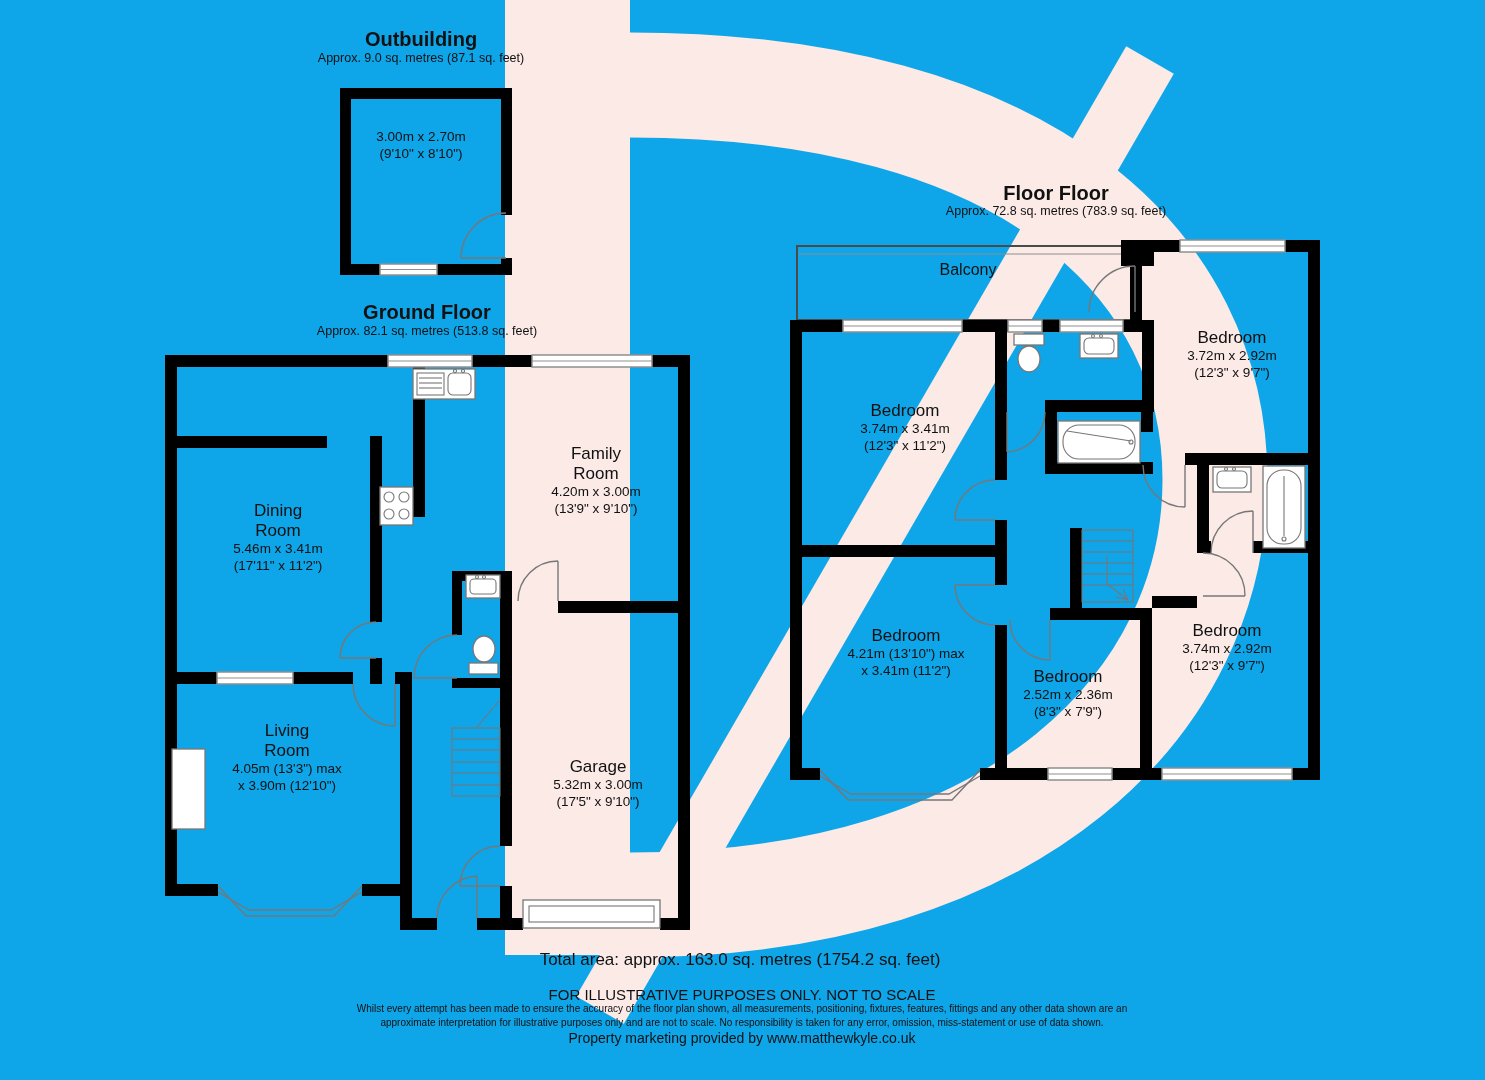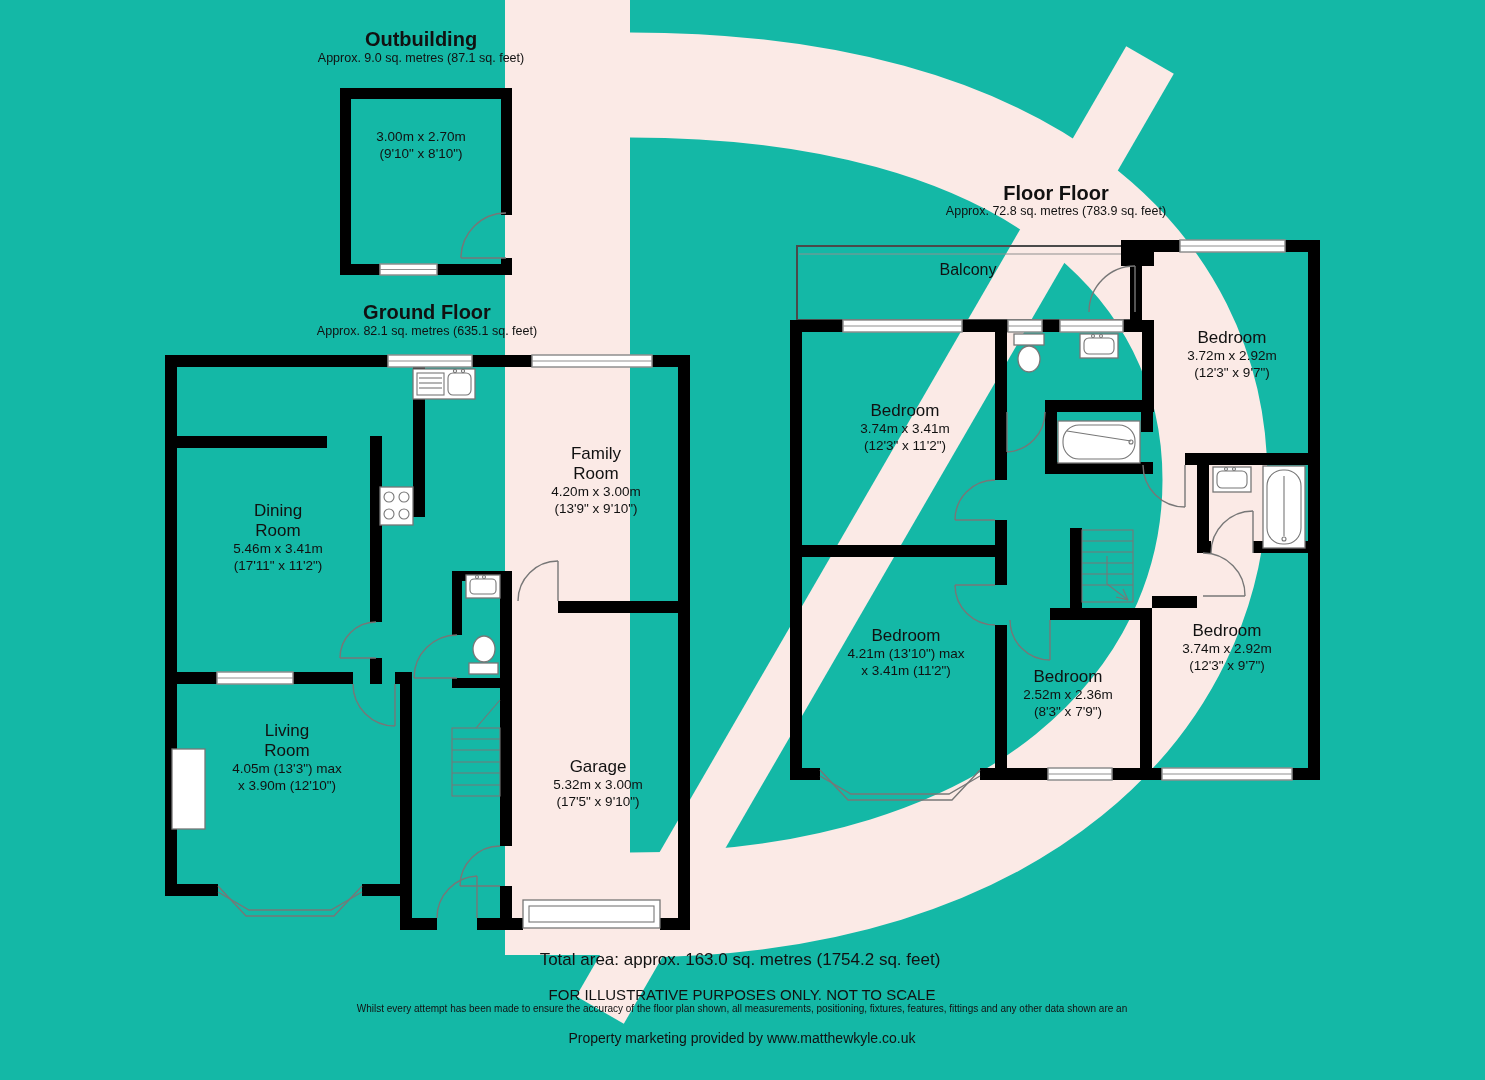--- a/index.html
+++ b/index.html
@@ -1,16 +1,16 @@
 <!DOCTYPE html>
 <html><head>
 <meta charset="utf-8">
 <style>
   html,body{margin:0;padding:0;background:#fff;}
-  .canvas{position:relative;width:1485px;height:1080px;background:#14b8a6;overflow:hidden;
+  .canvas{position:relative;width:1485px;height:1080px;background:#0ea5e9;overflow:hidden;
           font-family:"Liberation Sans", sans-serif;color:#111;}
   svg{position:absolute;left:0;top:0;}
   .wall{fill:#000;}
   .thinwall{fill:none;stroke:#4a4a4a;stroke-width:2;}
   .win{fill:#fff;stroke:#8f8f8f;stroke-width:1.5;}
   .winline{stroke:#8f8f8f;stroke-width:1;}
   .door{fill:none;stroke:#777;stroke-width:1.4;}
   .fix{fill:#fff;stroke:#777;stroke-width:1.3;}
   .fixline{fill:none;stroke:#777;stroke-width:1.1;}
   .label{position:absolute;transform:translate(-50%,-50%);text-align:center;}
@@ -288,21 +288,21 @@
 </svg>
 
   <div class="label plan-title" style="left:421px;top:39px">Outbuilding</div>
   <div class="label plan-subtitle" style="left:421px;top:58px">Approx. 9.0 sq. metres (87.1 sq. feet)</div>
   <div class="label" style="left:421px;top:145px">
     <div class="room-dims">3.00m x 2.70m</div>
     <div class="room-dims">(9'10" x 8'10")</div>
   </div>
 
   <div class="label plan-title" style="left:427px;top:312px">Ground Floor</div>
-  <div class="label plan-subtitle" style="left:427px;top:331px">Approx. 82.1 sq. metres (635.1 sq. feet)</div>
+  <div class="label plan-subtitle" style="left:427px;top:331px">Approx. 82.1 sq. metres (513.8 sq. feet)</div>
 
   <div class="label" style="left:278px;top:537px">
     <div class="room-name">Dining
 Room</div>
     <div class="room-dims">5.46m x 3.41m</div>
     <div class="room-dims">(17'11" x 11'2")</div>
   </div>
   <div class="label" style="left:596px;top:480px">
     <div class="room-name">Family
 Room</div>
@@ -349,15 +349,16 @@
   </div>
   <div class="label" style="left:1227px;top:647px">
     <div class="room-name">Bedroom</div>
     <div class="room-dims">3.74m x 2.92m</div>
     <div class="room-dims">(12'3" x 9'7")</div>
   </div>
 
   <div class="label total-area" style="left:740px;top:960px">Total area: approx. 163.0 sq. metres (1754.2 sq. feet)</div>
   <div class="label foot-caps" style="left:742px;top:994px">FOR ILLUSTRATIVE PURPOSES ONLY. NOT TO SCALE</div>
   <div class="label foot-small" style="left:742px;top:1008px">Whilst every attempt has been made to ensure the accuracy of the floor plan shown, all measurements, positioning, fixtures, features, fittings and any other data shown are an</div>
+  <div class="label foot-small" style="left:742px;top:1022px">approximate interpretation for illustrative purposes only and are not to scale. No responsibility is taken for any error, omission, miss-statement or use of data shown.</div>
   <div class="label foot-link" style="left:742px;top:1038px">Property marketing provided by www.matthewkyle.co.uk</div>
 
 </div>
 
 </body></html>

